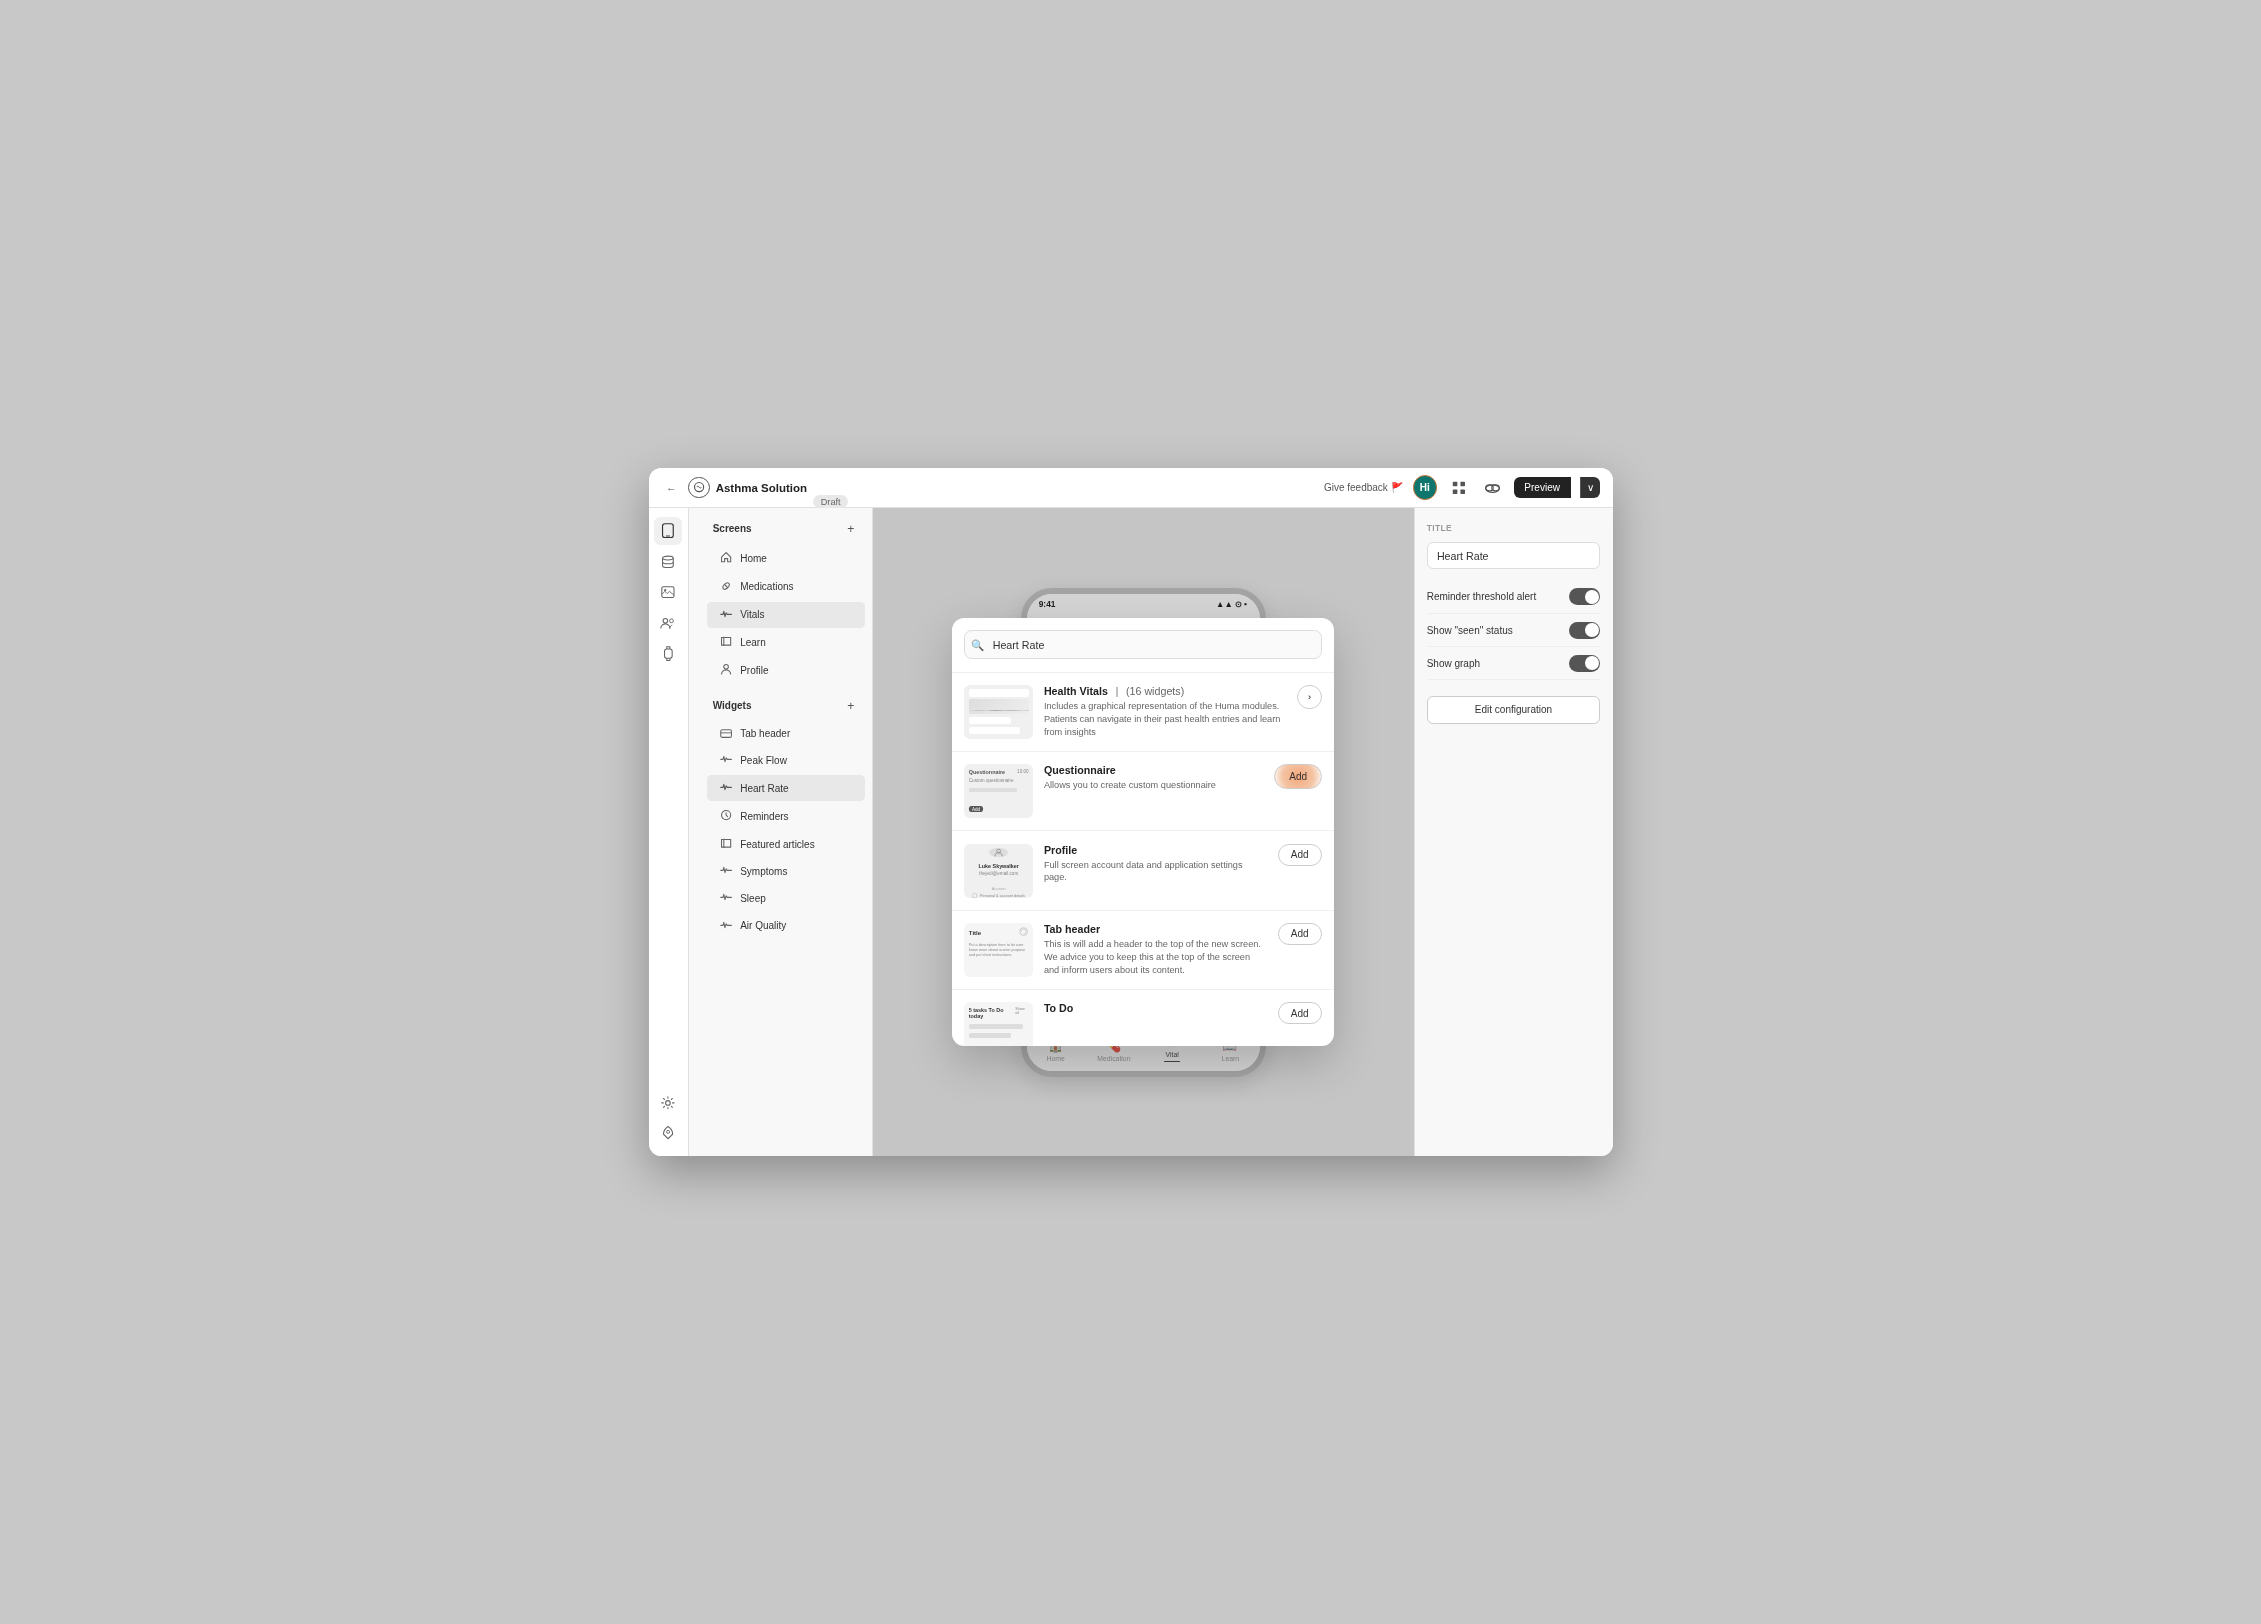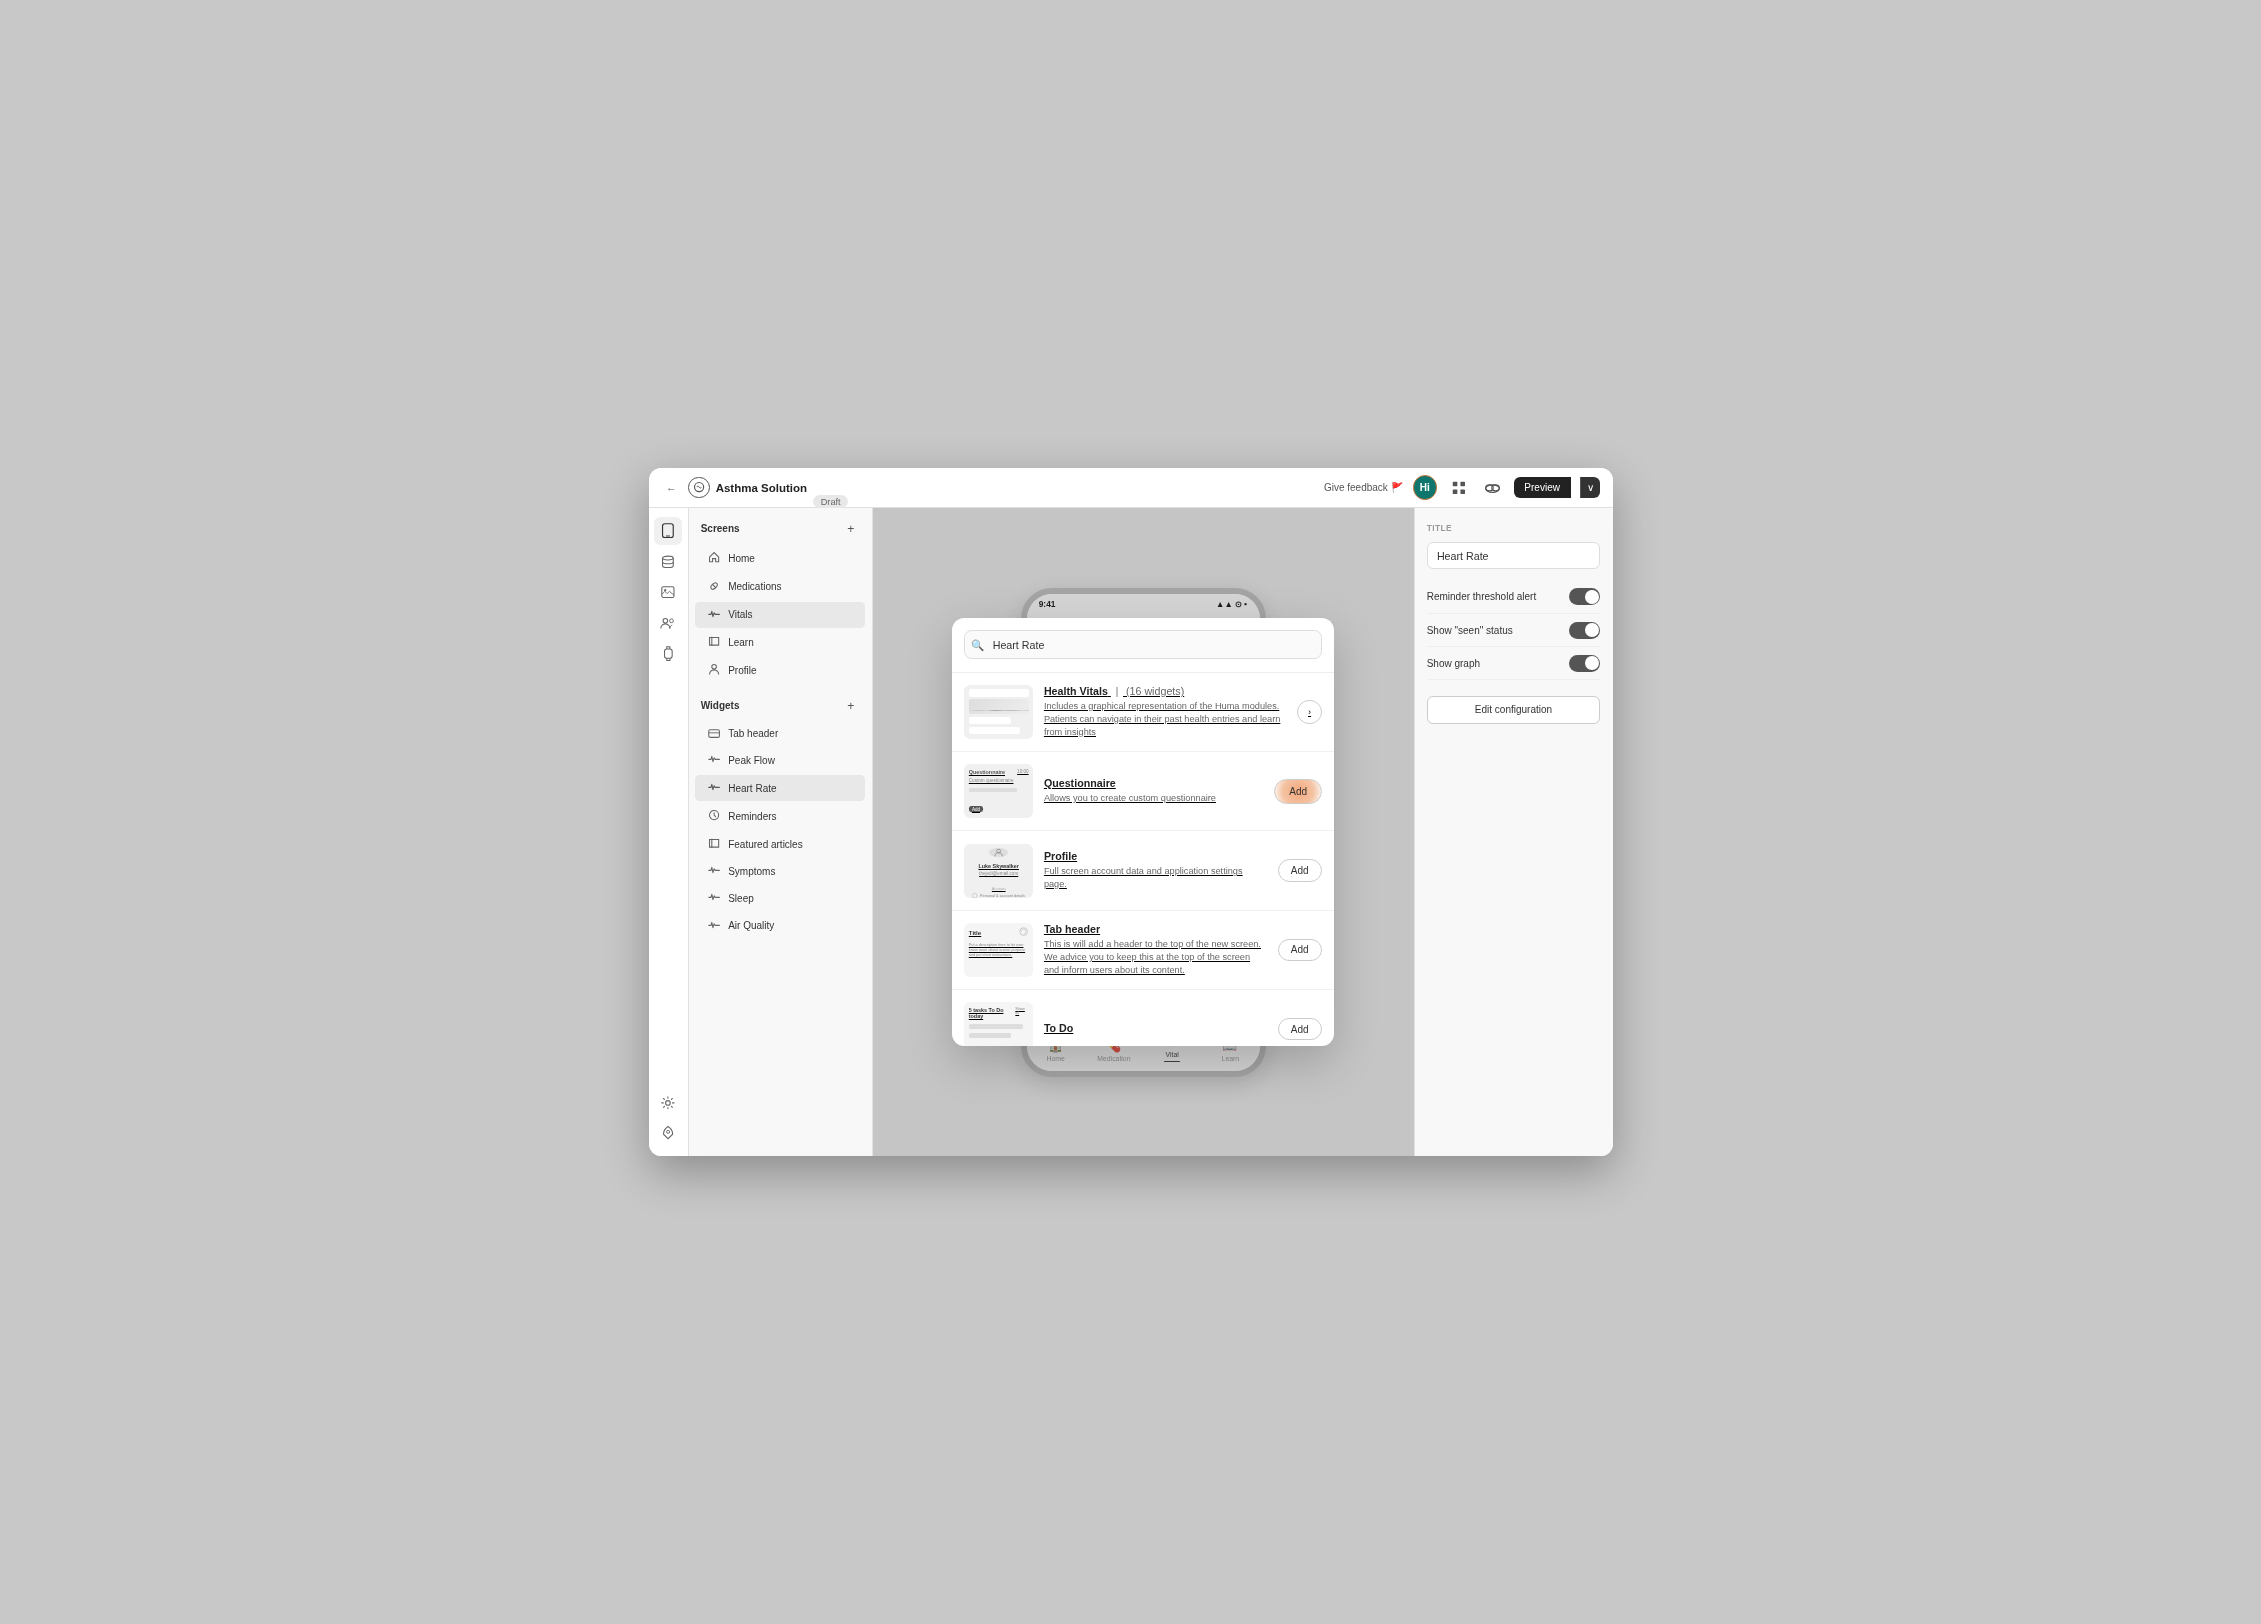--- a/index.html
+++ b/index.html
@@ -159,20 +159,21 @@
       background: #f0f0f0;
       color: #222;
     }
     
     .left-sidebar {
       width: 184px;
       background: #f8f8f8;
       border-right: 0.8px solid #e0e0e0;
       overflow-y: auto;
       flex-shrink: 0;
+      padding-left: 12px;
     }
     .sidebar-section-header {
       display: flex;
       align-items: center;
       justify-content: space-between;
       padding: 12.2px 12.2px 6.1px;
     }
     .sidebar-section-title {
       font-size: 10px;
       font-weight: 600;
@@ -436,25 +437,24 @@
       transform: translateY(-50%);
       color: #999;
       font-size: 10.7px;
     }
     .modal-list {
       overflow-y: auto;
       flex: 1;
     }
     .modal-item {
       display: flex;
-      align-items: center;
+      align-items: flex-start;
       padding: 12.2px;
       border-bottom: 0.8px solid #f0f0f0;
       gap: 10.7px;
-      text-decoration: underline;
     }
     .modal-item-thumb {
       width: 69px;
       height: 54px;
       background: #e8e8e8;
       border-radius: 6.1px;
       flex-shrink: 0;
       overflow: hidden;
       display: flex;
       align-items: center;

